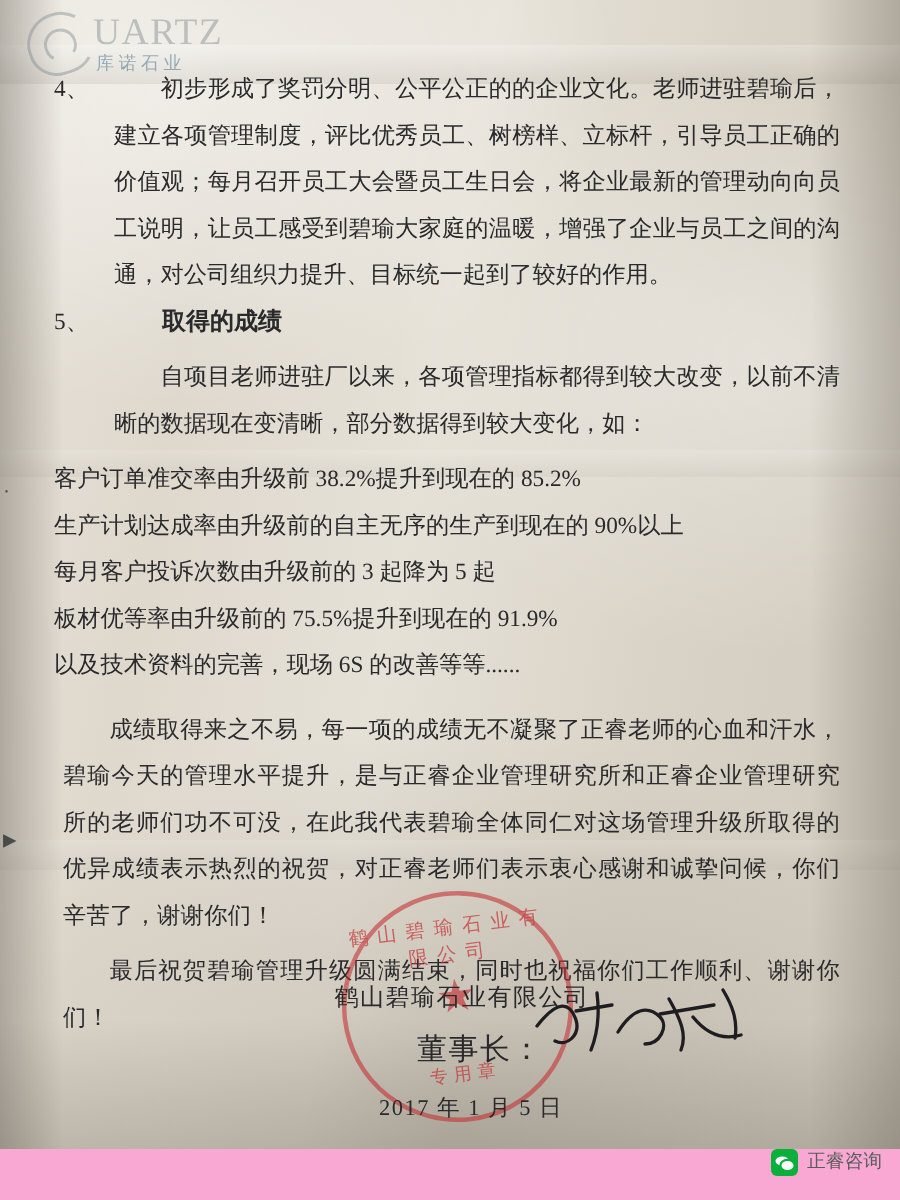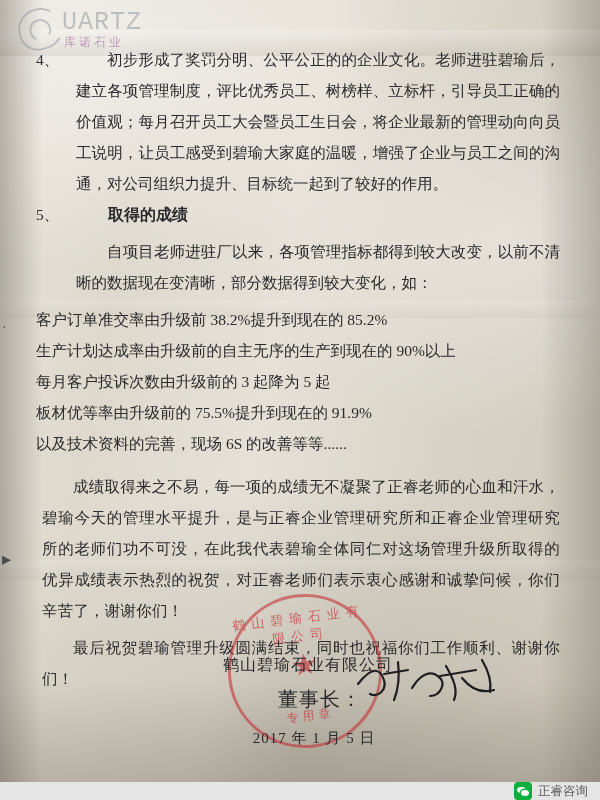--- a/index.html
+++ b/index.html
@@ -62,30 +62,30 @@
     height: 46px;
     opacity: 0.40;
     color: #7e8a8e;
   }
   .logo .wordmark {
     position: absolute;
     left: 44px;
     top: 2px;
     font-size: 25px;
     letter-spacing: 1px;
-    font-family: Liberation Mono, monospace;
+    font-family: Liberation Serif, serif;
     color: #6f7d82;
   }
   .logo .sub {
     position: absolute;
     left: 46px;
     top: 28px;
     font-size: 12px;
     letter-spacing: 3px;
-    color: #701a75;
+    color: #0c4a6e;
   }
   .logo .mark {
     position: absolute;
     left: 0;
     top: 2px;
     width: 40px;
     height: 38px;
     border-radius: 50% 50% 45% 45%;
     border: 2px solid #76848b;
     border-right-color: transparent;
@@ -228,24 +228,24 @@
     bottom: 92px;
     width: 150px;
     height: 54px;
     pointer-events: none;
   }
 
   
   .footer {
     position: absolute;
     left: 0; right: 0; bottom: 0;
-    height: 18px;
-    background: #e5e5e5;
+    height: 34px;
+    background: #f9a8d4;
     display: flex;
-    align-items: center;
+    align-items: flex-start;
     justify-content: flex-end;
     padding-right: 12px;
     box-sizing: border-box;
   }
   .footer .wx-icon {
     width: 18px;
     height: 18px;
     border-radius: 4px;
     background: #0aaf3c;
     position: relative;

